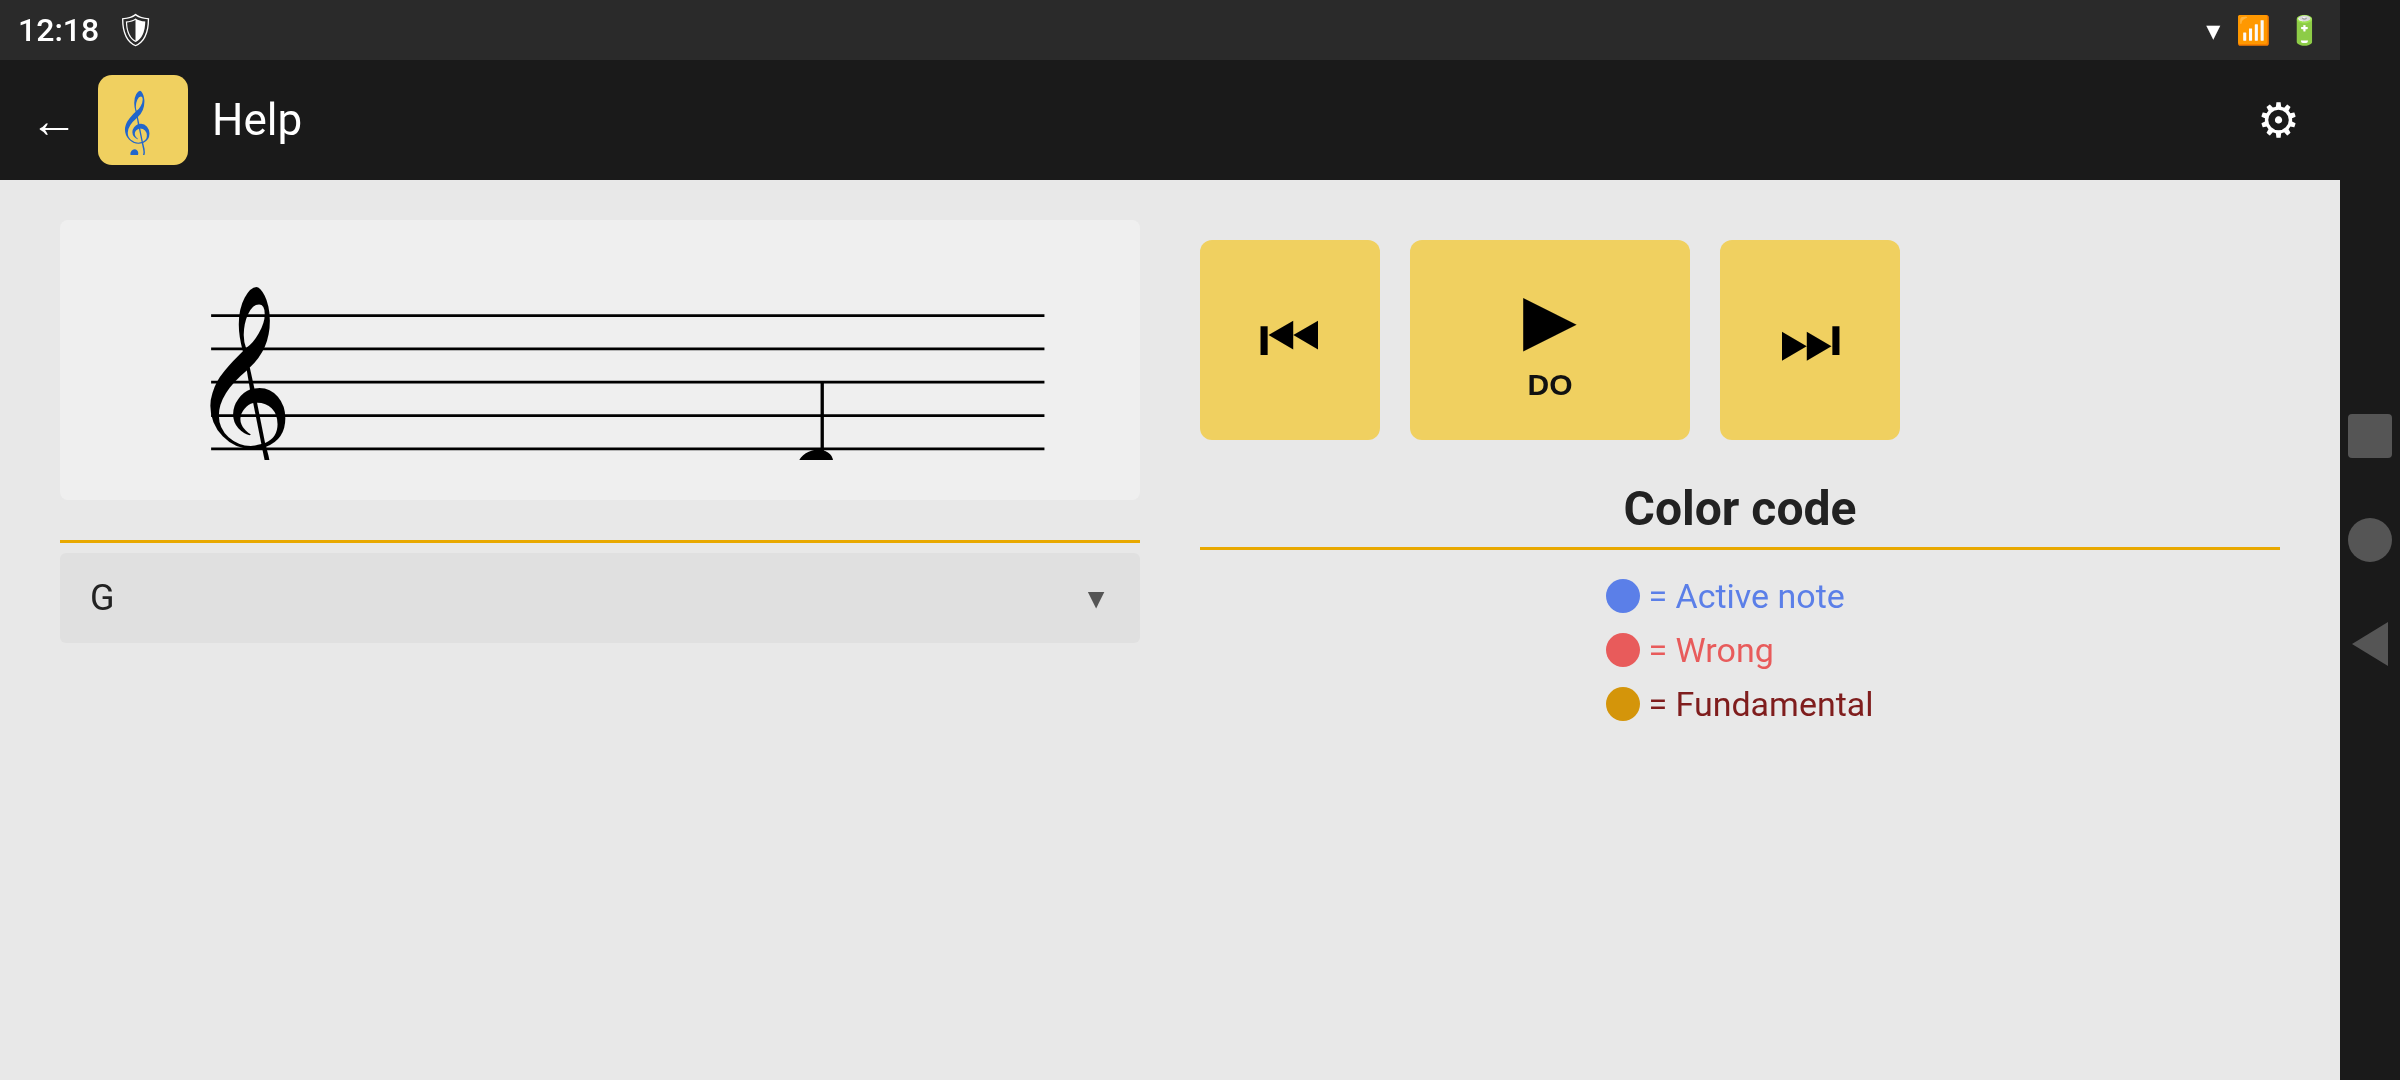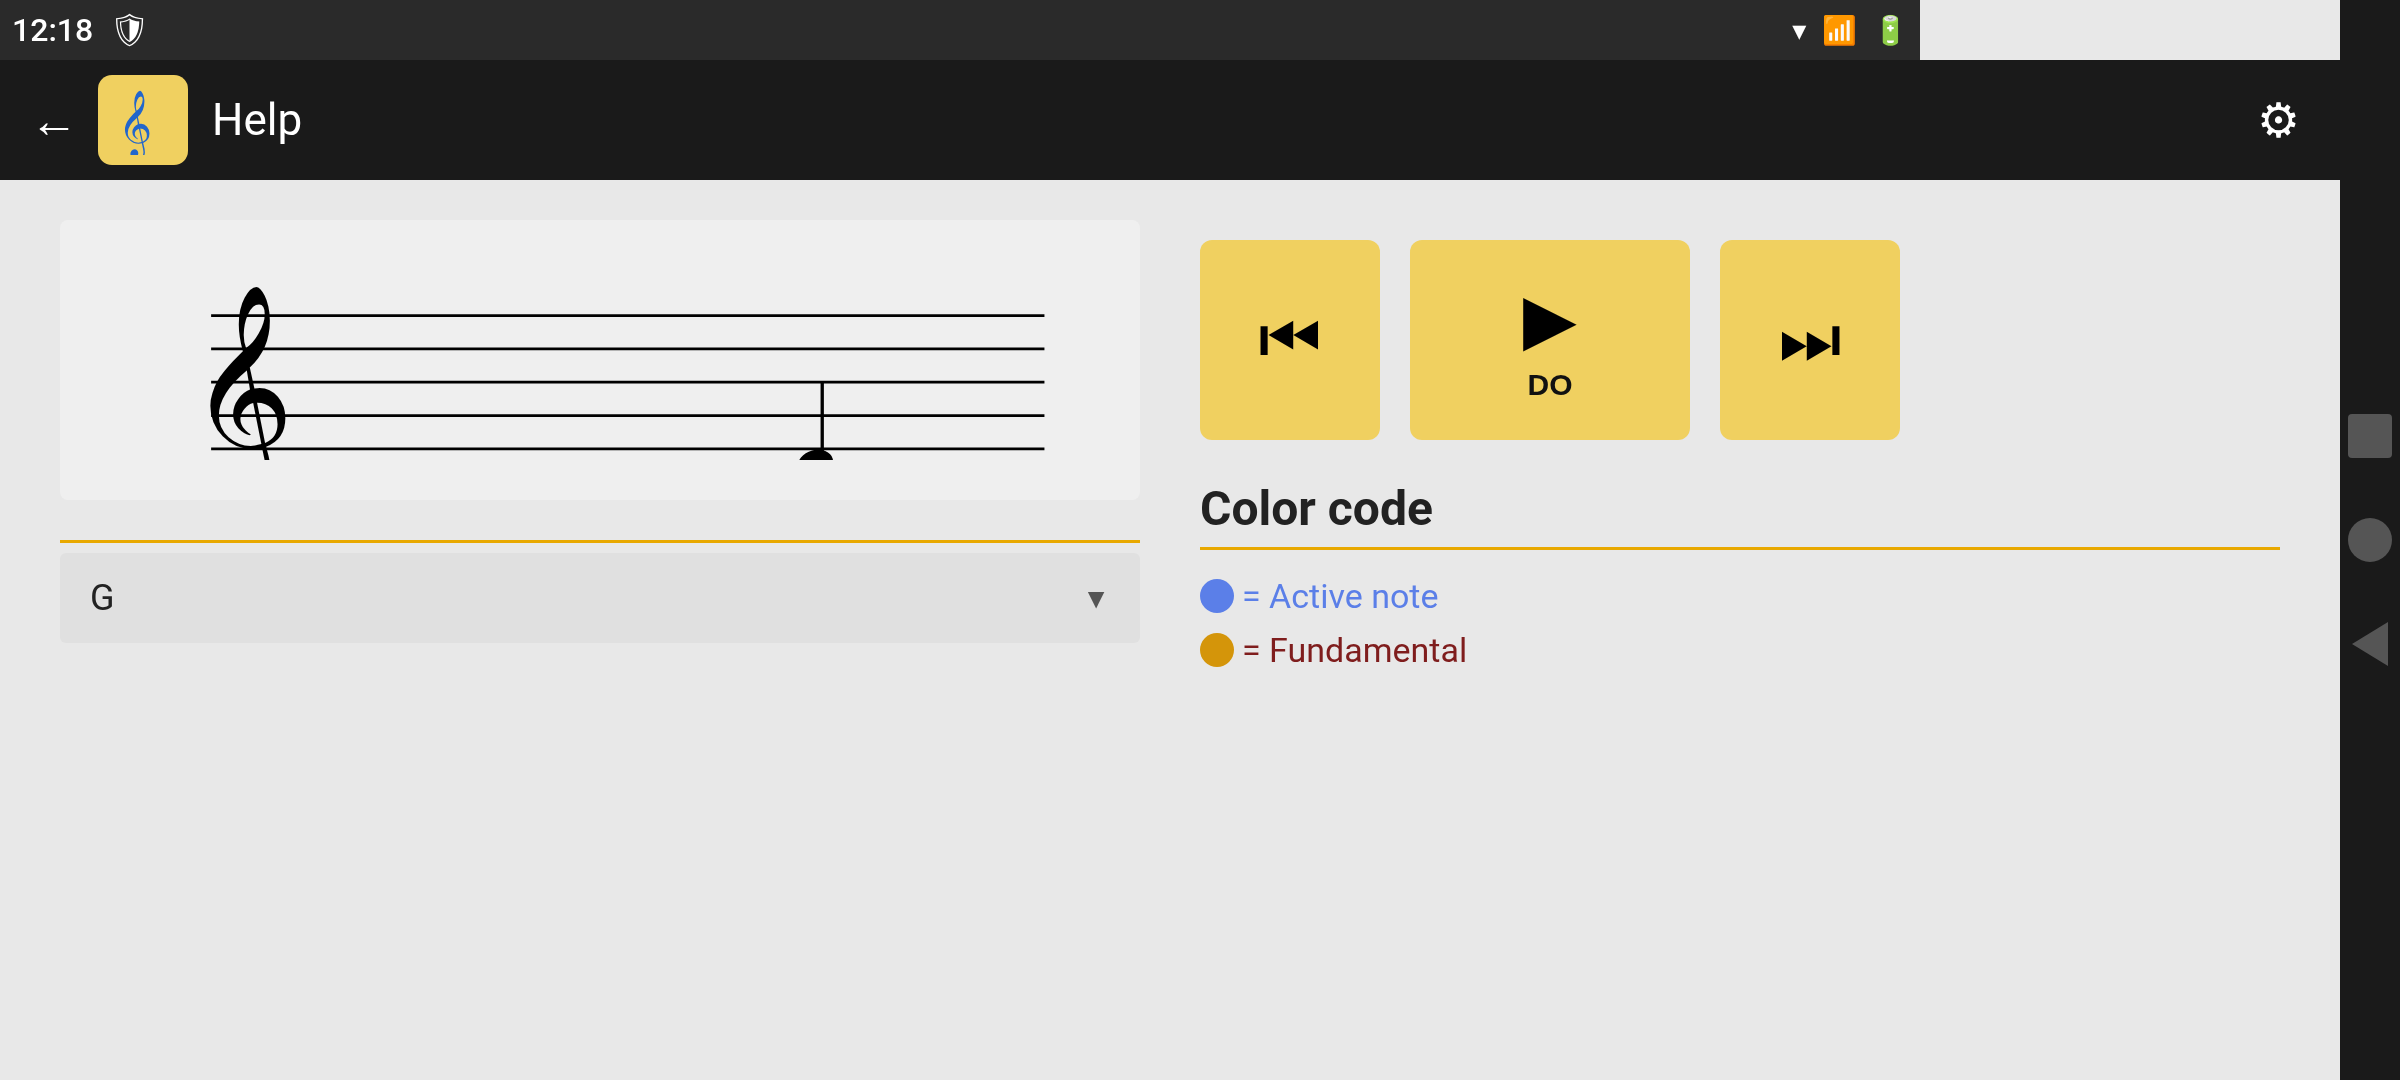--- a/index.html
+++ b/index.html
@@ -10,26 +10,26 @@
       font-family: 'Roboto', Arial, sans-serif;
       overflow: hidden;
       display: flex;
       flex-direction: row;
     }
 
     
     .status-bar {
       position: absolute;
       top: 0; left: 0;
-      width: 1920px;
+      width: 2340px;
       height: 60px;
       background: #2a2a2a;
       display: flex;
       justify-content: space-between;
-      padding: 0 12px;
+      padding: 0 18px;
       z-index: 10;
     }
     .status-left {
       display: flex;
       align-items: center;
       gap: 16px;
       color: white;
       font-size: 32px;
       font-weight: 500;
     }
@@ -197,20 +197,21 @@
       font-size: 30px;
       font-weight: 700;
       color: #111;
     }
 
     
     .color-code-section {
       display: flex;
       flex-direction: column;
       gap: 10px;
+      align-items: center;
     }
     .color-items {
       display: flex;
       flex-direction: column;
       gap: 14px;
       padding-top: 16px;
     }
     .color-item {
       display: flex;
       align-items: center;
@@ -345,20 +346,24 @@
       <span class="section-title">Color code</span>
       <div class="divider"></div>
       <div class="color-items">
 
         <div class="color-item">
           <div class="color-dot" style="background:#5b7fe8;"></div>
           <span class="color-text" style="color:#5b7fe8;">= Active note</span>
         </div>
 
 
+        <div class="color-item">
+          <div class="color-dot" style="background:#e85b5b;"></div>
+          <span class="color-text" style="color:#e85b5b;">= Wrong</span>
+        </div>
 
         <div class="color-item">
           <div class="color-dot" style="background:#d4950a;"></div>
           <span class="color-text" style="color:#7f1d1d;">= Fundamental</span>
         </div>
       </div>
     </div>
 
   </div>
 

